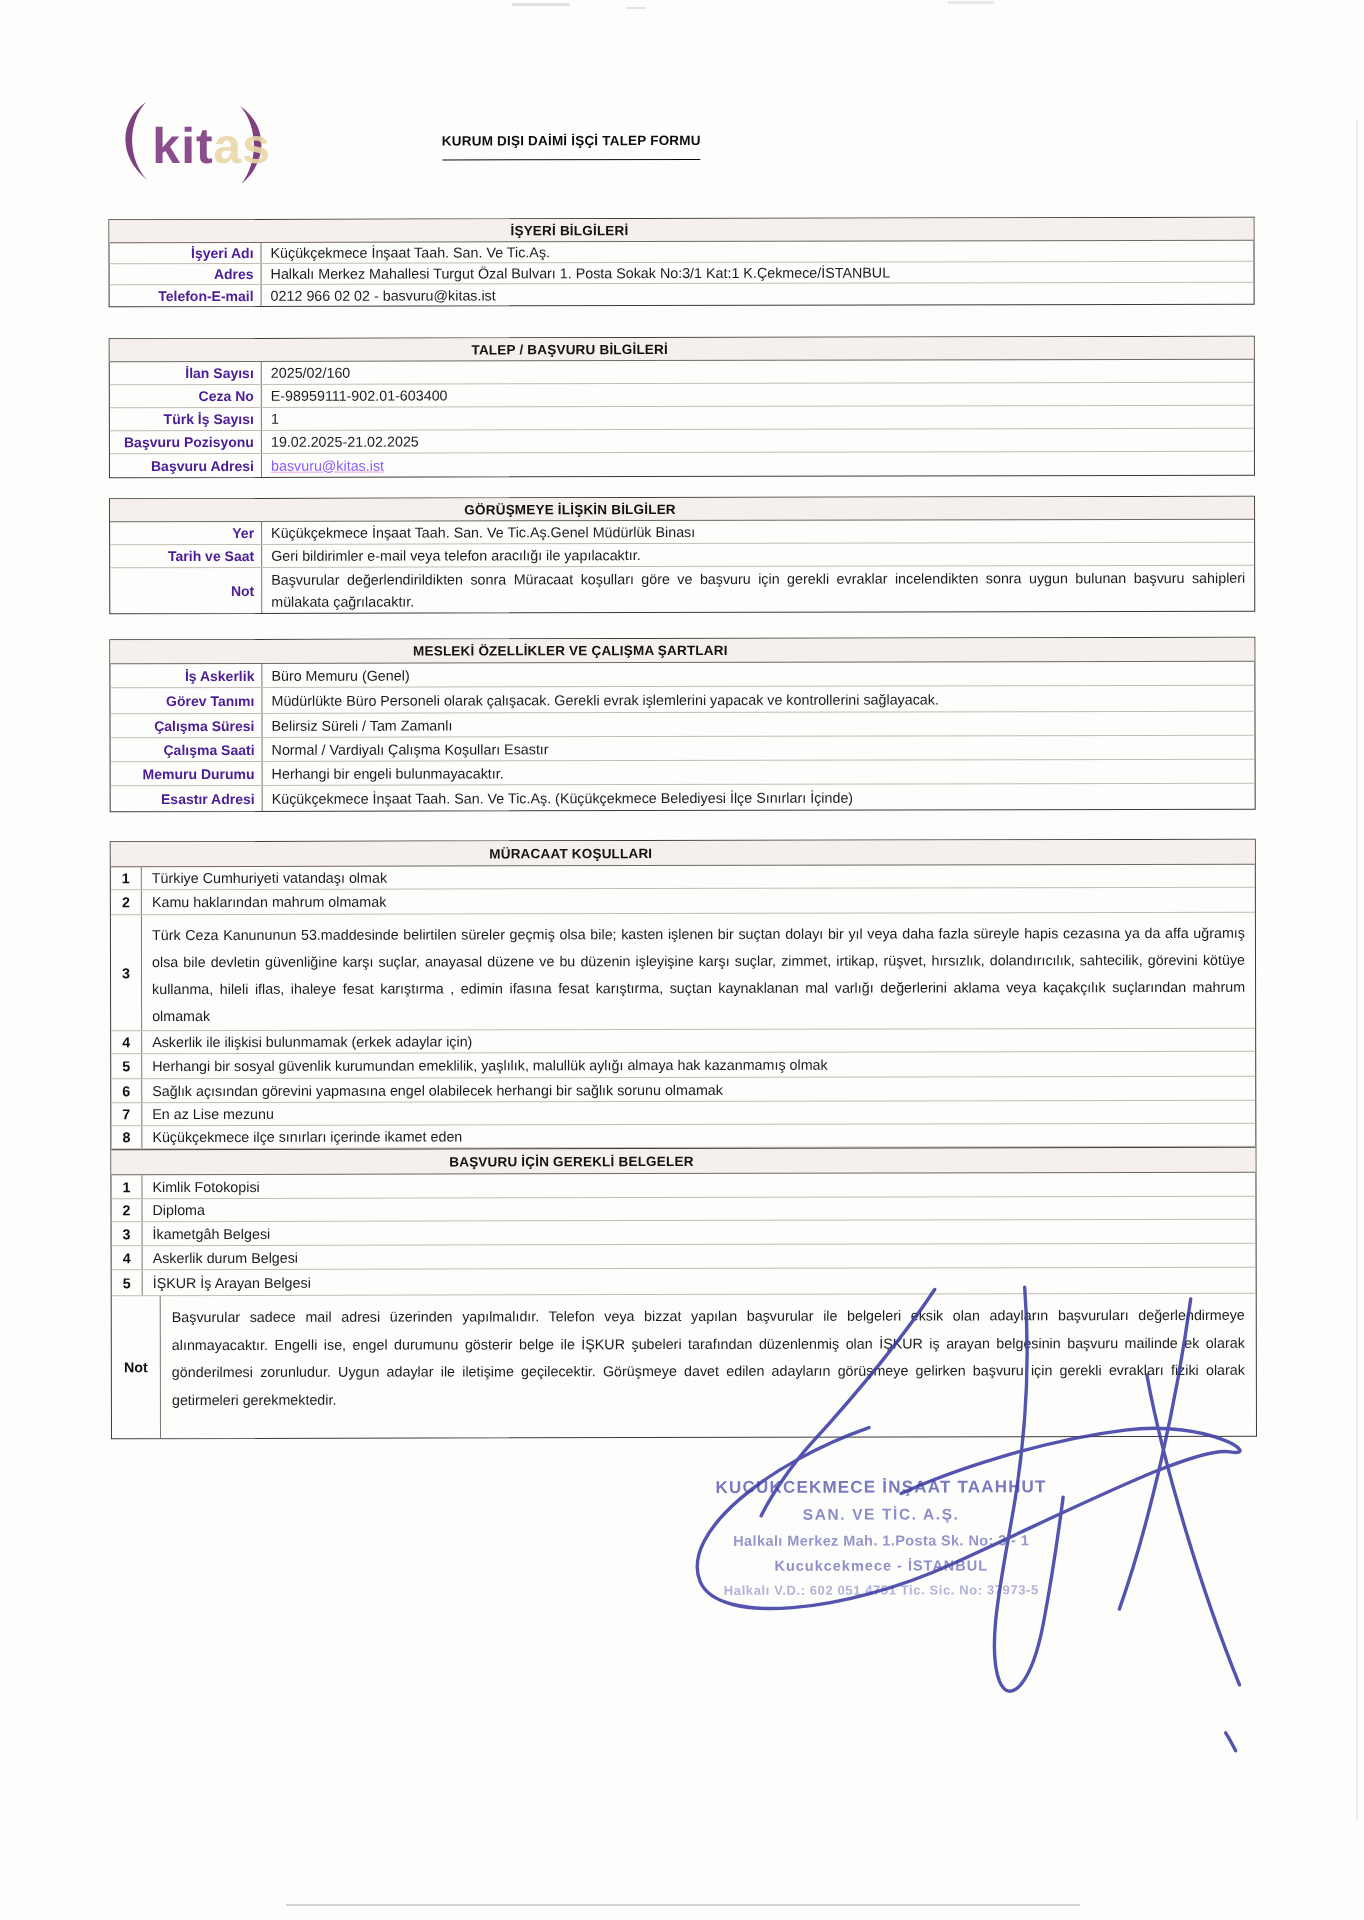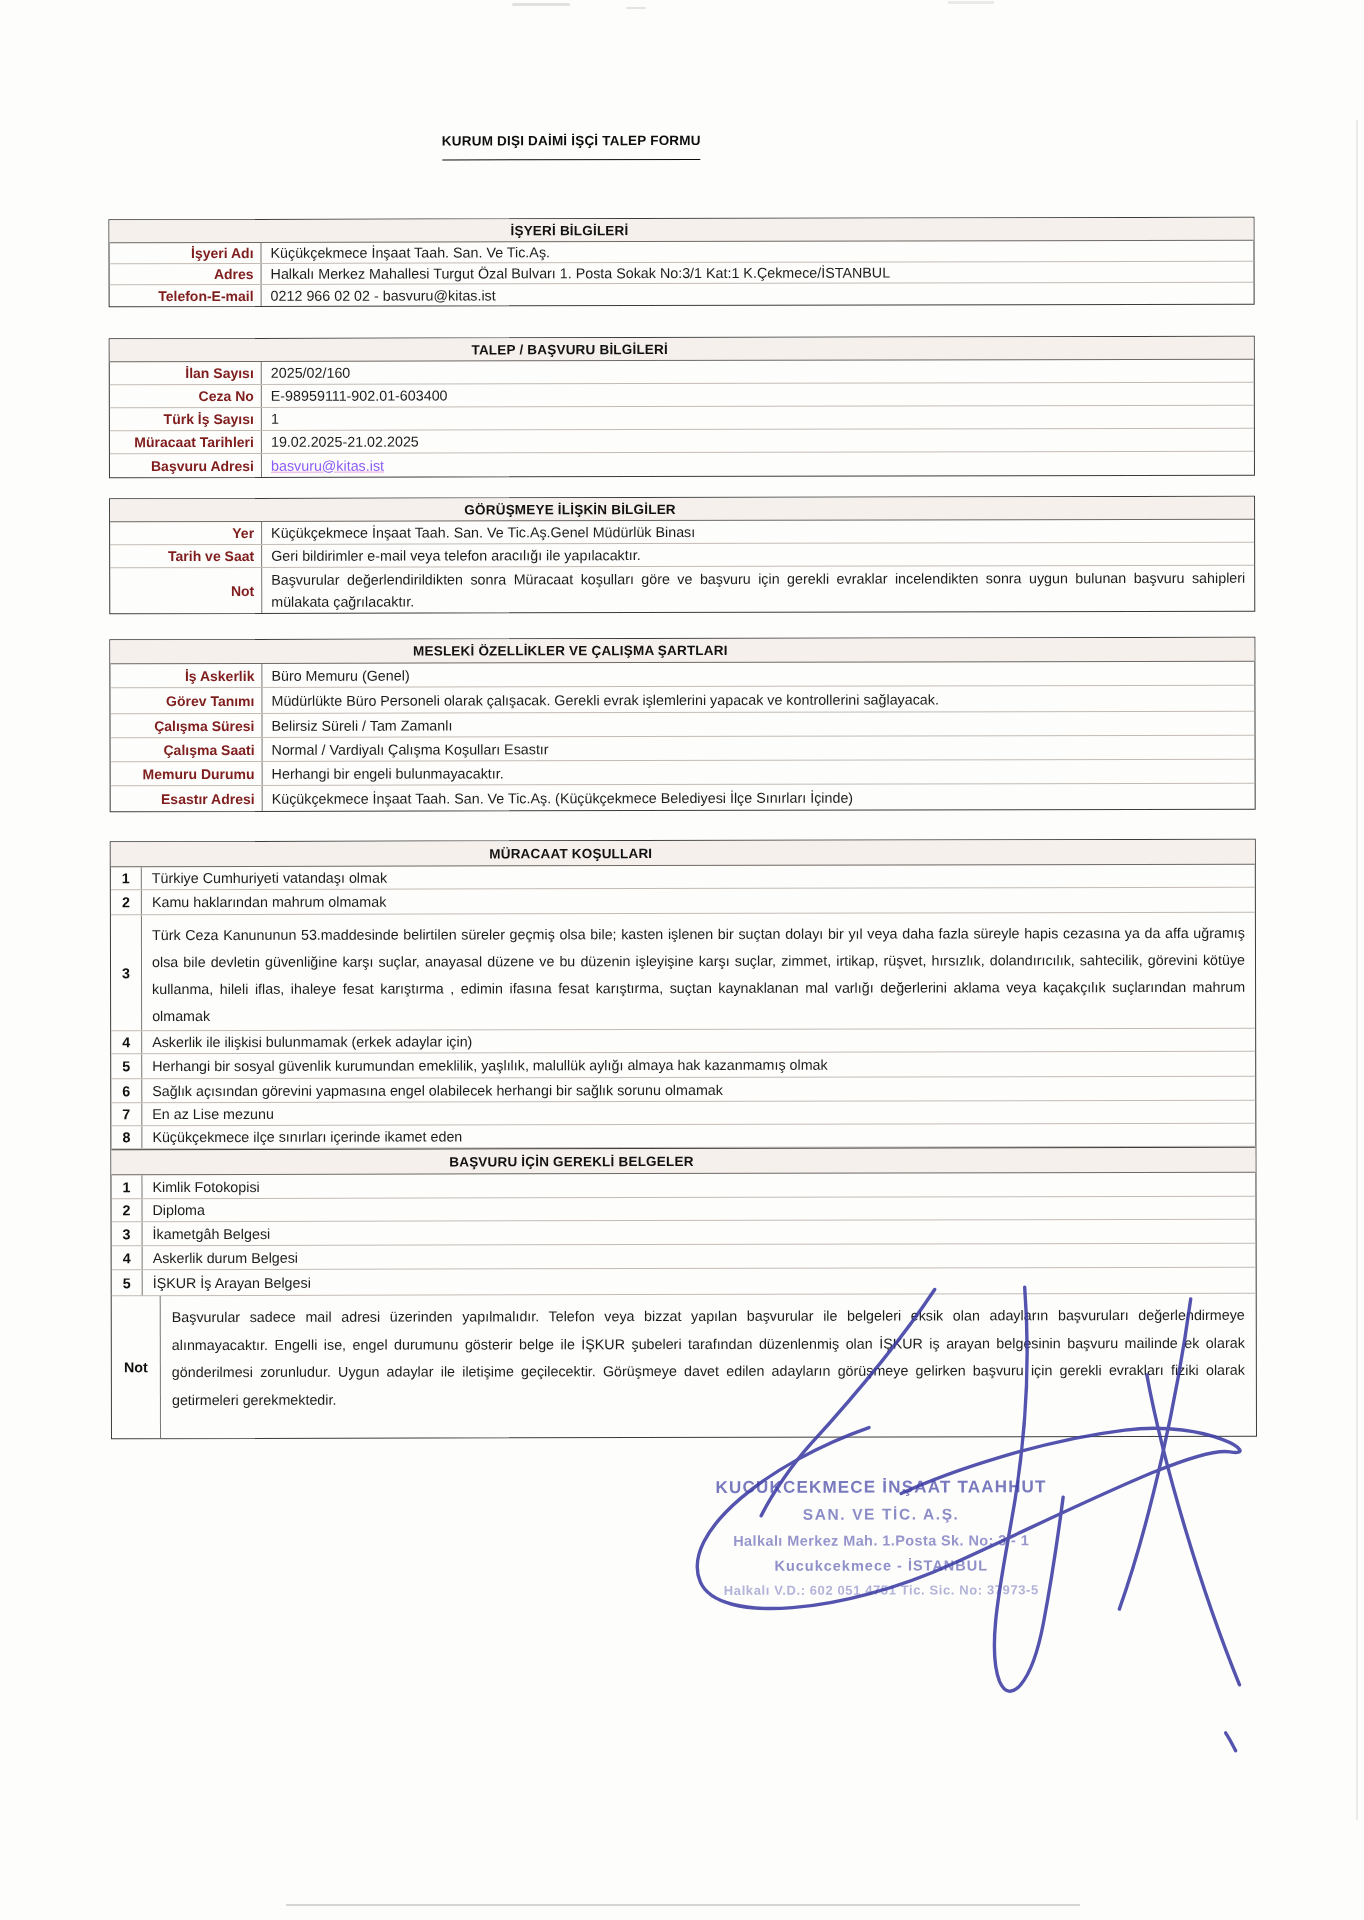--- a/index.html
+++ b/index.html
@@ -15,21 +15,21 @@
     background:#f6f0ec; border-bottom:1.2px solid #6f6a66;
     display:flex; align-items:center; justify-content:center;
     font-weight:bold; font-size:13.5px; color:#111; letter-spacing:.2px;
   }
   .hshift { transform:translateX(-112px); }
   .row { display:flex; align-items:stretch; border-bottom:1px solid #c3bcb4; font-size:14.3px; box-sizing:border-box; }
   .row:last-child { border-bottom:none; }
   .lab {
     width:152px; flex:0 0 152px; border-right:1px solid #7a7672; box-sizing:border-box;
     display:flex; align-items:center; justify-content:flex-end;
-    padding:0 7px 0 2px; font-weight:bold; color:#7f1d1d; font-size:14px; text-align:right;
+    padding:0 7px 0 2px; font-weight:bold; color:#4c1d95; font-size:14px; text-align:right;
   }
   .val { flex:1; display:flex; align-items:center; padding:1px 9px; color:#1d1d1d; min-width:0; }
   .val.para { display:block; text-align:justify; line-height:21.5px; padding-top:2px; }
   .num { width:30px; flex:0 0 30px; border-right:1px solid #7a7672; display:flex; align-items:center; justify-content:center; font-weight:bold; color:#101010; }
   .itemtext { flex:1; display:flex; align-items:center; padding:1px 10px; color:#1d1d1d; min-width:0; }
   .itemtext.para { display:block; text-align:justify; line-height:27px; padding-top:7px; }
   .note-lab { width:48px; flex:0 0 48px; border-right:1px solid #7a7672; display:flex; align-items:center; justify-content:center; font-weight:bold; color:#101010; }
   .note-val { flex:1; text-align:justify; padding:8px 11px 6px 11px; line-height:27.5px; color:#1d1d1d; min-width:0; }
   .maillink { color:#8b5cf6; text-decoration:underline; text-decoration-color:#eaa6dc; }
 
@@ -50,20 +50,28 @@
   
   #signature { position:absolute; left:0; top:0; z-index:6; pointer-events:none; }
   .art { position:absolute; background:#bfbfbf; }
 </style>
 </head>
 <body>
 
 <div id="page">
   <div id="doc">
 
+    <div id="logo">
+      <svg width="180" height="88" viewBox="0 0 180 88">
+        <path d="M36 3 C8 22 8 58 37 81 C17 60 17 23 36 3 Z" fill="#7e4180"></path>
+        <path d="M130 7 C158 27 158 63 131 85 C148 63 148 28 130 7 Z" fill="#7e4180"></path>
+        <text x="42" y="64" font-size="50" font-weight="600" letter-spacing="1" fill="#8a4e8c" font-family="Liberation Sans, DejaVu Sans, sans-serif">kit</text>
+        <text x="103" y="64" font-size="50" font-weight="600" letter-spacing="1" fill="#e9d8a8" opacity="0.9" font-family="Liberation Sans, DejaVu Sans, sans-serif">as</text>
+      </svg>
+    </div>
 
     <div id="formtitle">
       <span>KURUM DIŞI DAİMİ İŞÇİ TALEP FORMU</span>
     </div>
 
     <div class="tbl" style="top:218px;">
       <div class="hrow" style="height:22px;">
         <span class="hshift">İŞYERİ BİLGİLERİ</span>
       </div>
       <div class="row" style="height:21px;">
@@ -90,21 +98,21 @@
       </div>
       <div class="row" style="height:23px;">
         <div class="lab">Ceza No</div>
         <div class="val">E-98959111-902.01-603400</div>
       </div>
       <div class="row" style="height:23px;">
         <div class="lab">Türk İş Sayısı</div>
         <div class="val">1</div>
       </div>
       <div class="row" style="height:23px;">
-        <div class="lab">Müracaat Tarihleri</div>
+        <div class="lab">Başvuru Pozisyonu</div>
         <div class="val">19.02.2025-21.02.2025</div>
       </div>
       <div class="row" style="height:23px;">
         <div class="lab">Başvuru Adresi</div>
         <div class="val">
           <span class="maillink">basvuru@kitas.ist</span>
         </div>
       </div>
     </div>
 

